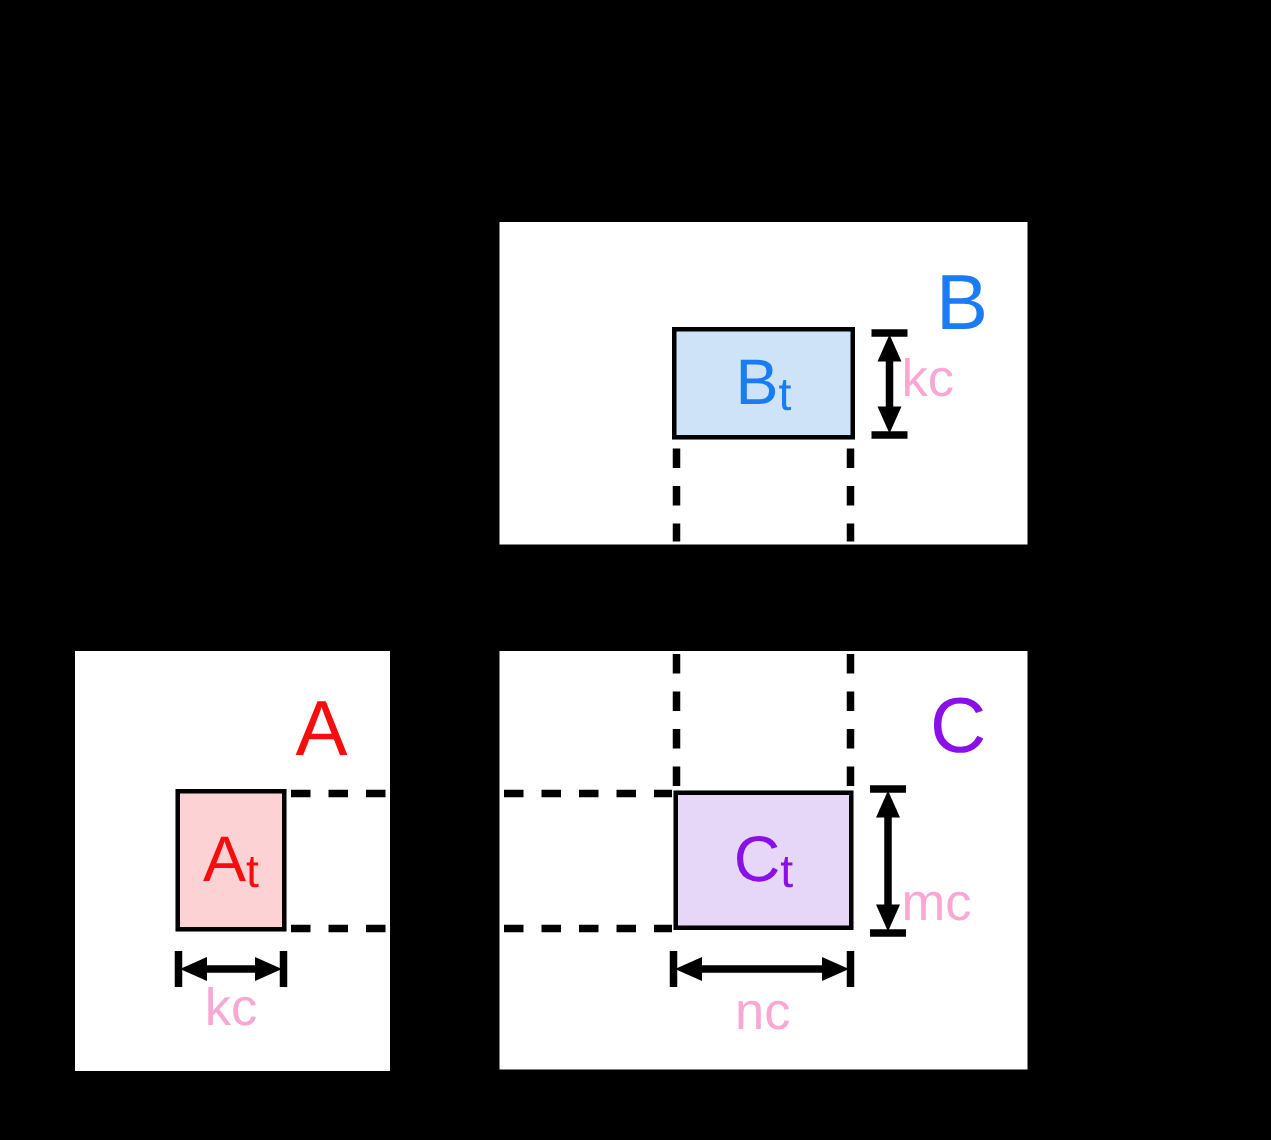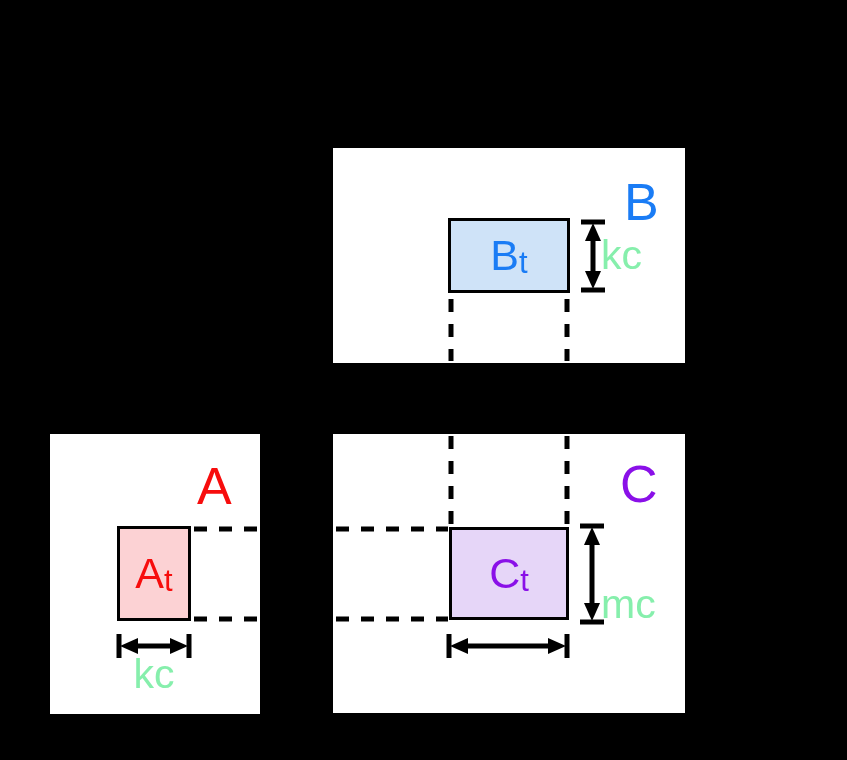--- a/index.html
+++ b/index.html
@@ -42,22 +42,22 @@
   #tile-a { left: 117px; top: 526px; width: 74px;  height: 95px; background: #fcd2d4; color: #f70d0d; }
   #tile-c { left: 449px; top: 527px; width: 120px; height: 93px; background: #e6d6f8; color: #8a10e8; }
 
   .tile .sub {
     font-size: 0.72em;
     transform: translateY(0.26em);
   }
 
   .dim-label {
     position: absolute;
-    color: #86efac;
-    font-size: 41px;
+    color: #f9a8d4;
+    font-size: 35px;
     line-height: 1;
   }
   #dim-kc-b { left: 601px; top: 235px; }
   #dim-mc   { left: 601px; top: 584px; }
   #dim-kc-a { left: 112px; top: 654px; width: 84px;  text-align: center; }
   #dim-nc   { left: 448px; top: 657px; width: 121px; text-align: center; }
 
   #overlay {
     position: absolute;
     left: 0; top: 0;
@@ -145,14 +145,15 @@
       <span class="sub">t</span>
   </div>
 
   <div class="matrix-label" id="label-b">B</div>
   <div class="matrix-label" id="label-a">A</div>
   <div class="matrix-label" id="label-c">C</div>
 
   <div class="dim-label" id="dim-kc-b">kc</div>
   <div class="dim-label" id="dim-mc">mc</div>
   <div class="dim-label" id="dim-kc-a">kc</div>
+  <div class="dim-label" id="dim-nc">nc</div>
 
 </div>
 
 </body></html>

